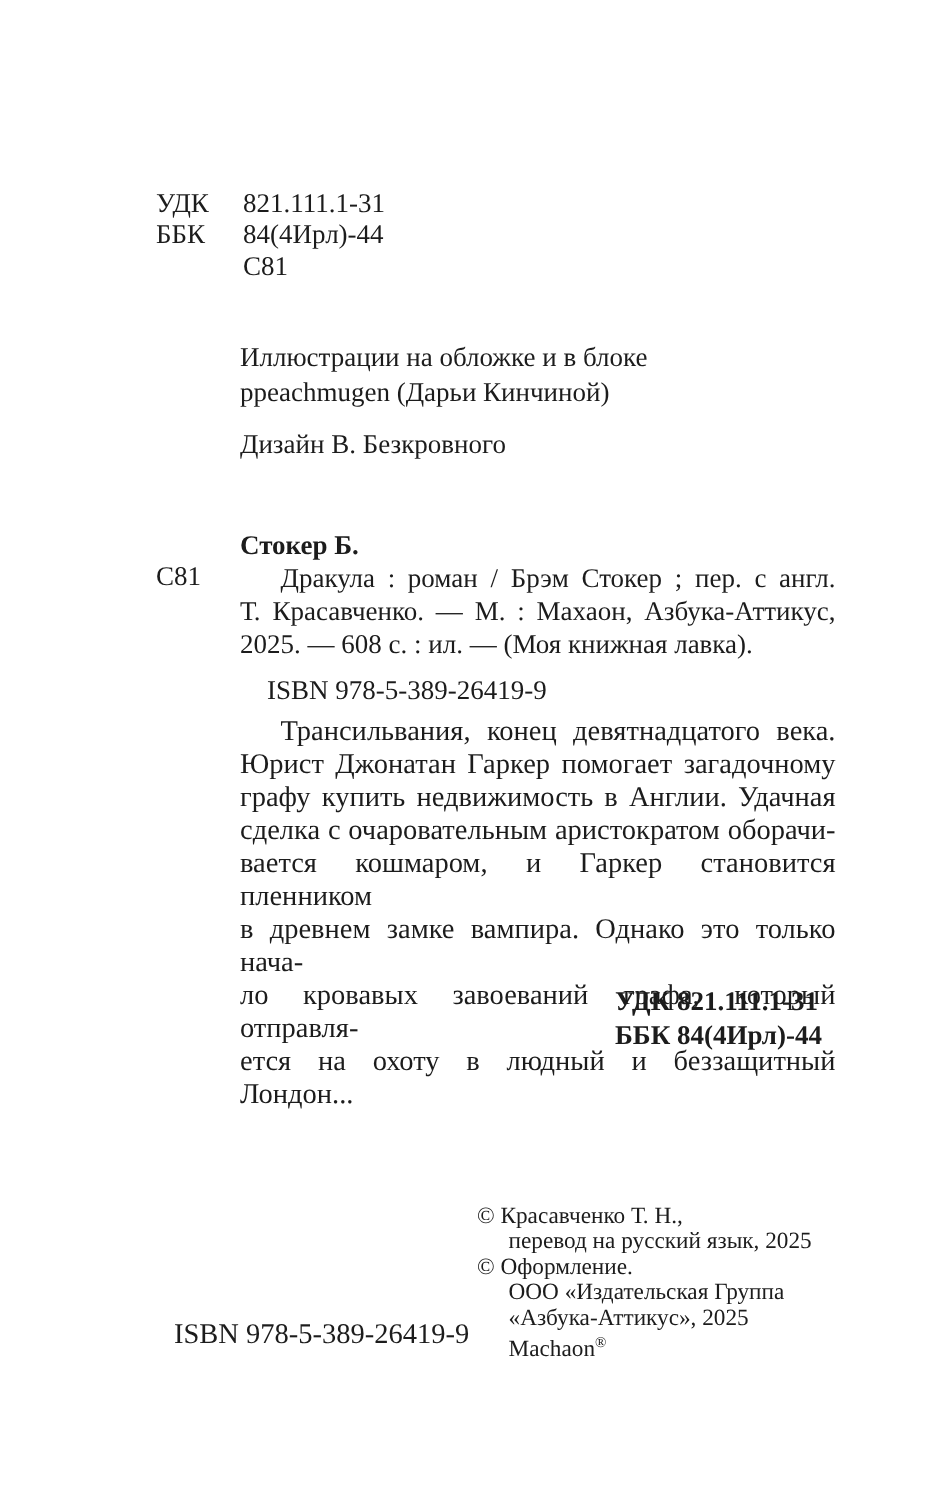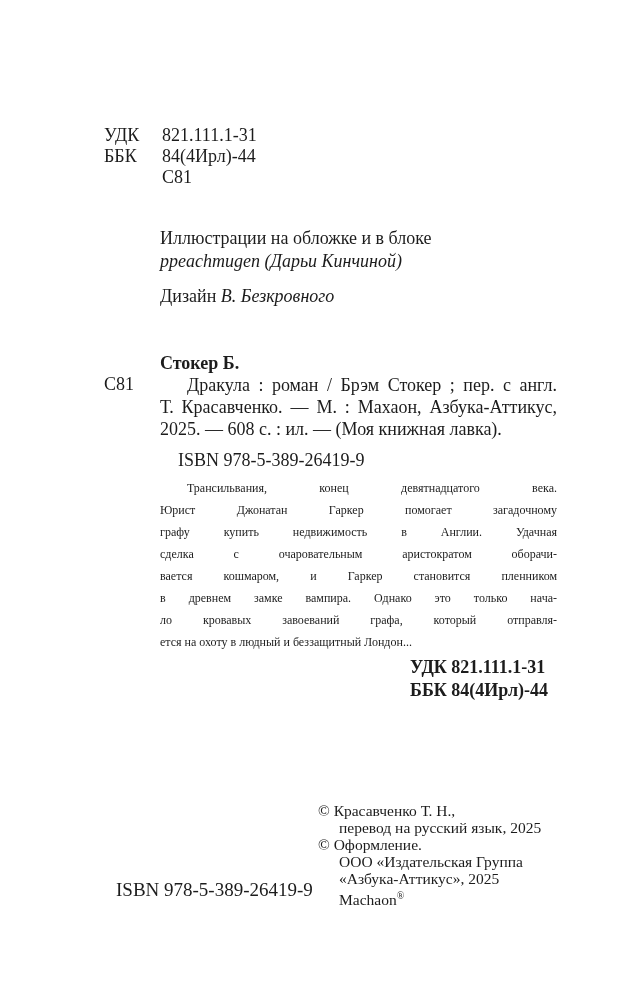--- a/index.html
+++ b/index.html
@@ -17,36 +17,36 @@
     overflow: hidden;
   }
   .abs { position: absolute; }
 
   
   .top-codes { left: 104px; top: 125px; font-size: 18px; line-height: 21px; }
   .code-label { display: inline-block; width: 58px; }
 
   
   .credits { left: 160px; top: 227px; width: 397px; text-align: left; font-size: 18px; line-height: 23px; }
-  .italic { font-style: italic; }
+  .italic { }
   .design-line { margin-top: 12px; }
 
   
   .catalog-code { left: 104px; top: 374px; font-size: 18px; }
   .catalog { left: 160px; top: 352px; width: 397px; font-size: 18px; line-height: 22px; }
   .bold { font-weight: bold; }
   .catalog-isbn { margin-top: 9px; margin-left: 18px; }
 
   
   .just .tline { text-align: justify; text-align-last: justify; }
   .just .tline:last-child { text-align-last: left; }
   .indent-first .tline:first-child { text-indent: 27px; }
 
   
-  .annotation { left: 160px; top: 477px; width: 397px; font-size: 12px; line-height: 22px; }
+  .annotation { left: 160px; top: 477px; width: 397px; font-size: 19px; line-height: 22px; }
 
   
   .bottom-codes { left: 410px; top: 656px; font-size: 18px; line-height: 23px; font-weight: bold; }
 
   
   .copyright { left: 318px; top: 802px; width: 260px; font-size: 15.5px; line-height: 17px; }
   .copyright .hang { padding-left: 21px; }
   .copyright sup { font-size: 10px; }
 
   

